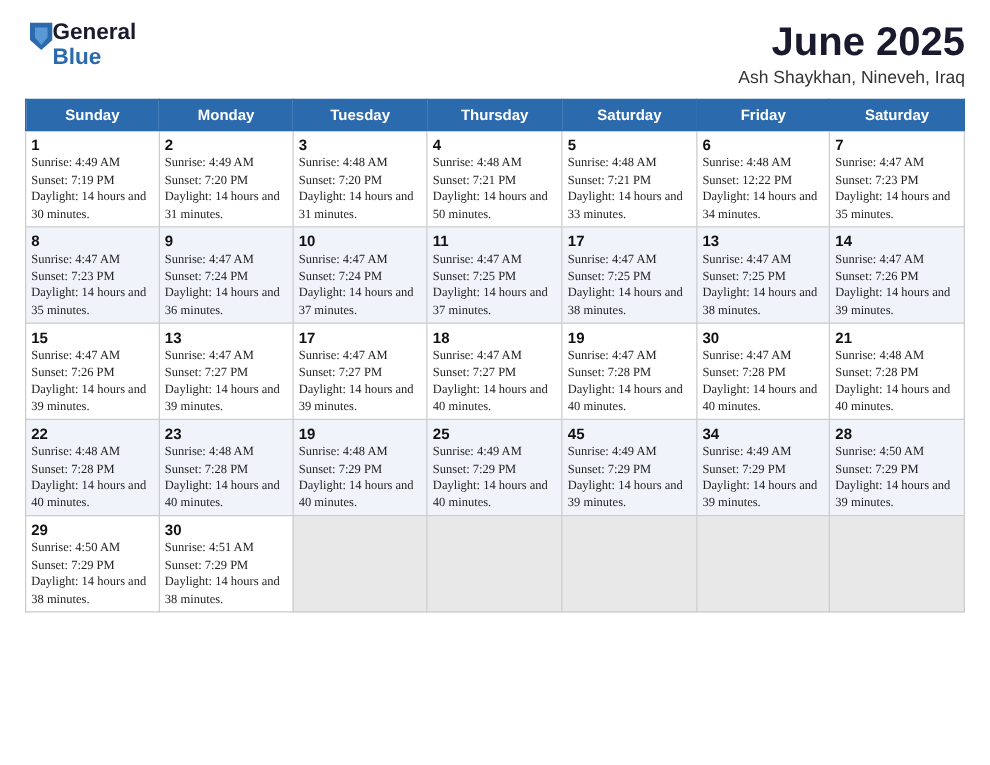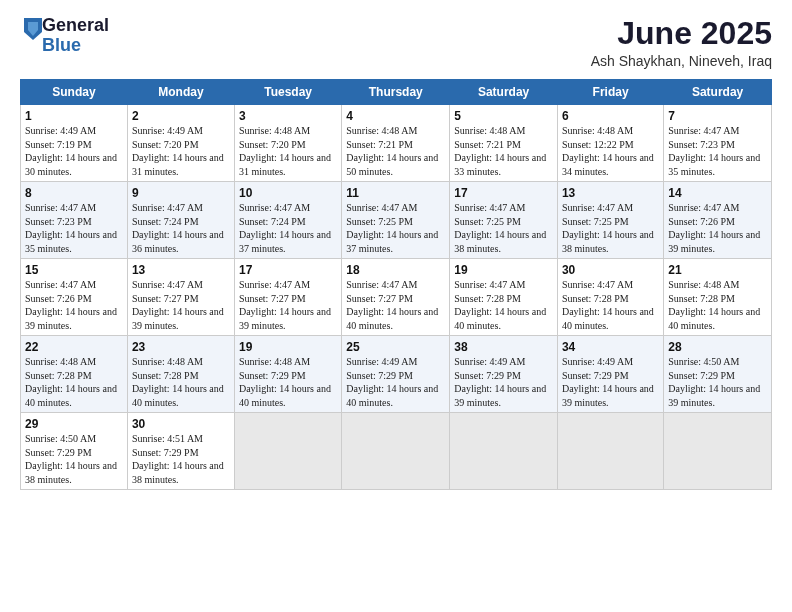--- a/index.html
+++ b/index.html
@@ -340,21 +340,21 @@
       </td>
           <td>
         <span class="day-num">25</span>
         <div class="day-info">
           <span>Sunrise: 4:49 AM</span><br>
           <span>Sunset: 7:29 PM</span><br>
           <span>Daylight: 14 hours and 40 minutes.</span>
         </div>
       </td>
           <td>
-        <span class="day-num">38</span>
+        <span class="day-num">45</span>
         <div class="day-info">
           <span>Sunrise: 4:49 AM</span><br>
           <span>Sunset: 7:29 PM</span><br>
           <span>Daylight: 14 hours and 39 minutes.</span>
         </div>
       </td>
           <td>
         <span class="day-num">34</span>
         <div class="day-info">
           <span>Sunrise: 4:49 AM</span><br>

